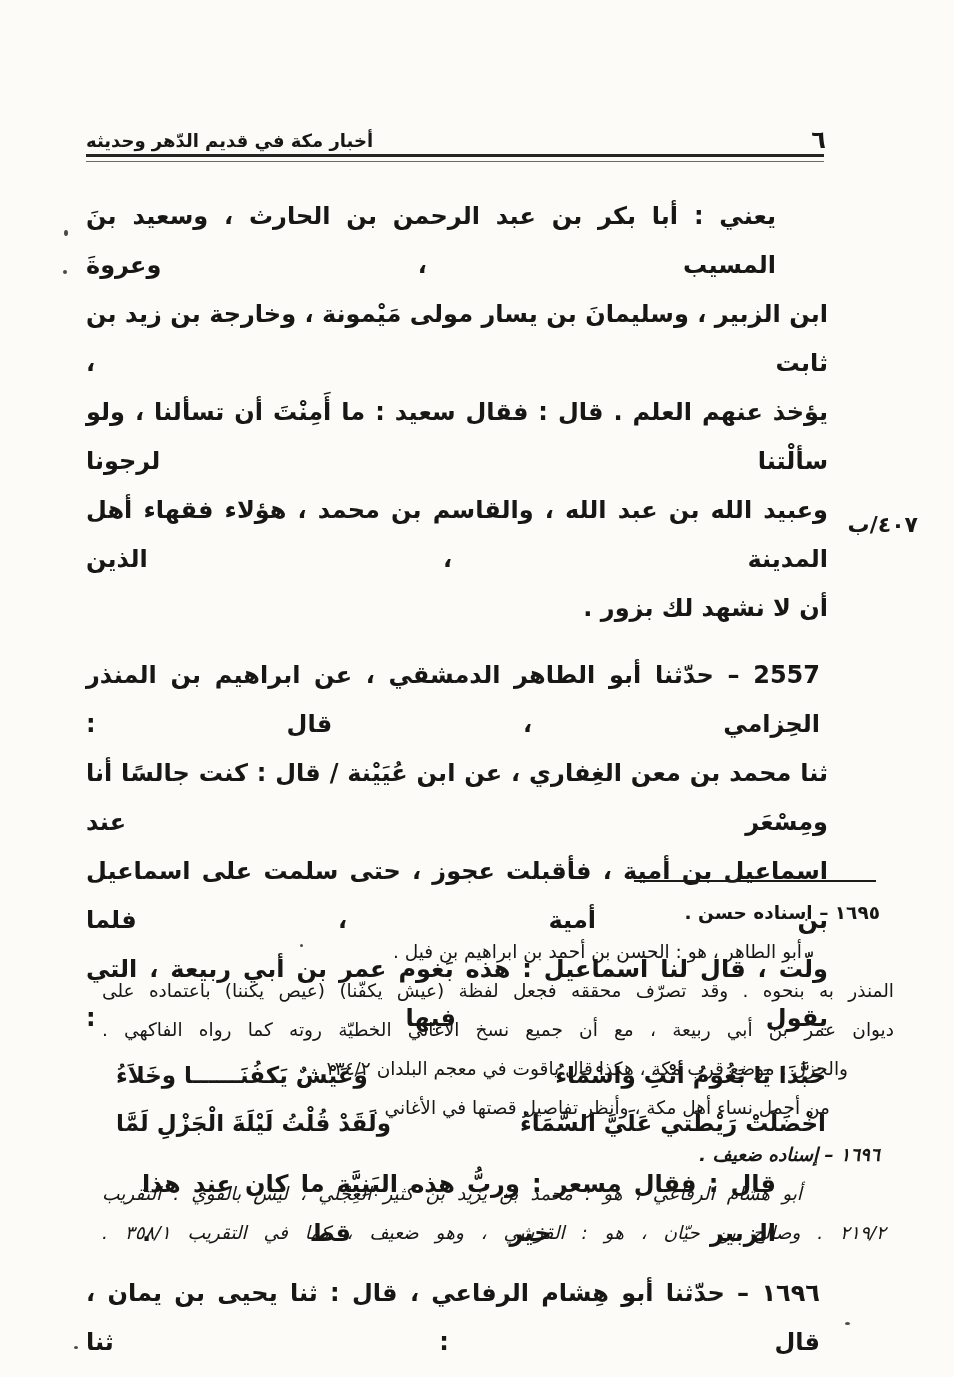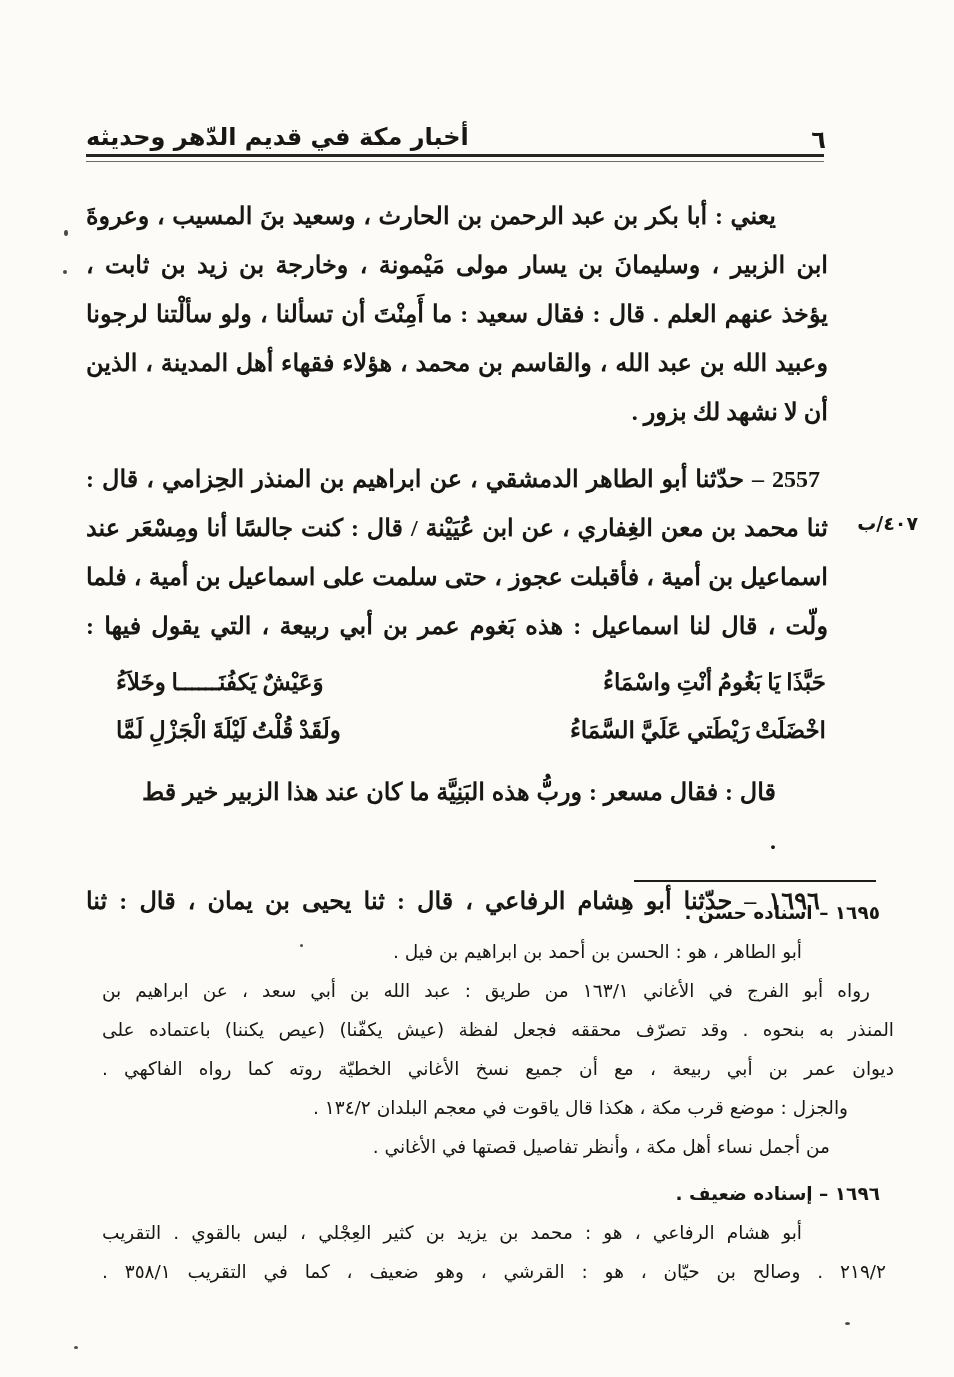--- a/index.html
+++ b/index.html
@@ -12,54 +12,54 @@
     font-family:"DejaVu Sans",sans-serif;
     direction:rtl;
     overflow:hidden;
   }
   
   .running-header{
     position:absolute;top:106px;left:86px;right:128px;height:46px;
     display:flex;justify-content:space-between;align-items:flex-end;
   }
   .page-number{font-size:24px;font-weight:700;line-height:1;}
-  .header-title{font-size:24px;font-weight:700;line-height:1.2;}
+  .header-title{font-size:18px;font-weight:700;line-height:1.2;}
   .header-rule{
     position:absolute;top:154px;left:86px;width:738px;height:4px;
     border-top:3px solid #262522;
     border-bottom:1.5px solid #6d6a64;
   }
   
   .main-text{
     position:absolute;top:192px;right:126px;width:742px;
-    font-size:24px;font-weight:700;line-height:49px;font-family:Liberation Serif, serif;
+    font-size:24px;font-weight:700;line-height:49px;
   }
   .ln{text-align:justify;text-align-last:justify;}
   .ln.natural{text-align-last:right;}
   .para-1695{margin-top:18px;}
   .poetry{margin-top:8px;line-height:48px;font-size:23px;}
   .verse{display:flex;justify-content:space-between;padding:0 2px 0 30px;}
   .after-poetry{margin-top:13px;}
   .para-1696{margin-top:11px;}
   
   .margin-note{
     position:absolute;top:512px;right:36px;
-    font-size:19px;font-weight:700;
+    font-size:22px;font-weight:700;
   }
   
   .footnote-separator{
     position:absolute;top:880px;right:78px;width:242px;
     border-top:2.5px solid #1d1c1a;
   }
   .footnotes{
     position:absolute;top:893px;right:60px;left:102px;
     font-size:18.5px;font-weight:400;line-height:39px;
   }
   .fn-number-line{font-weight:700;text-align:right;padding-right:14px;}
-  .fn-block-1696{margin-top:8px;}
+  .fn-block-1696{margin-top:8px;font-style:italic;}
   
   .speck{position:absolute;background:#4c4a46;border-radius:50%;}
 </style>
 </head>
 <body>
 
 <div class="page">
 
   <div class="running-header">
     <span class="page-number">٦</span>
@@ -107,21 +107,20 @@
 
   </div>
 
   <div class="footnote-separator"></div>
 
   <div class="footnotes">
 
     <div class="fn-block">
       <div class="fn-number-line">١٦٩٥ –  اسناده حسن .</div>
       <div class="ln natural" style="padding-right:92px">أبو الطاهر ، هو : الحسن بن أحمد بن ابراهيم بن فيل .</div>
-      <div class="ln" style="padding-right:24px">رواه أبو الفرج في الأغاني ١٦٣/١ من طريق : عبد الله بن أبي سعد ، عن ابراهيم بن</div>
       <div class="ln">المنذر به بنحوه . وقد تصرّف محققه فجعل لفظة (عيش يكفّنا) (عيص يكننا) باعتماده على</div>
       <div class="ln">ديوان عمر بن أبي ربيعة ، مع أن جميع نسخ الأغاني الخطيّة روته كما رواه الفاكهي .</div>
       <div class="ln natural" style="padding-right:46px">والجزل : موضع قرب مكة ، هكذا قال ياقوت في معجم البلدان ١٣٤/٢ .</div>
       <div class="ln natural" style="padding-right:64px">من أجمل نساء أهل مكة ، وأنظر تفاصيل قصتها في الأغاني .</div>
     </div>
 
     <div class="fn-block fn-block-1696">
       <div class="fn-number-line">١٦٩٦ –  إسناده ضعيف .</div>
       <div class="ln" style="padding-right:92px">أبو هشام الرفاعي ، هو : محمد بن يزيد بن كثير العِجْلي ، ليس بالقوي . التقريب</div>
       <div class="ln" style="padding-right:8px">٢١٩/٢ . وصالح بن حيّان ، هو : القرشي ، وهو ضعيف ، كما في التقريب ٣٥٨/١ .</div>

